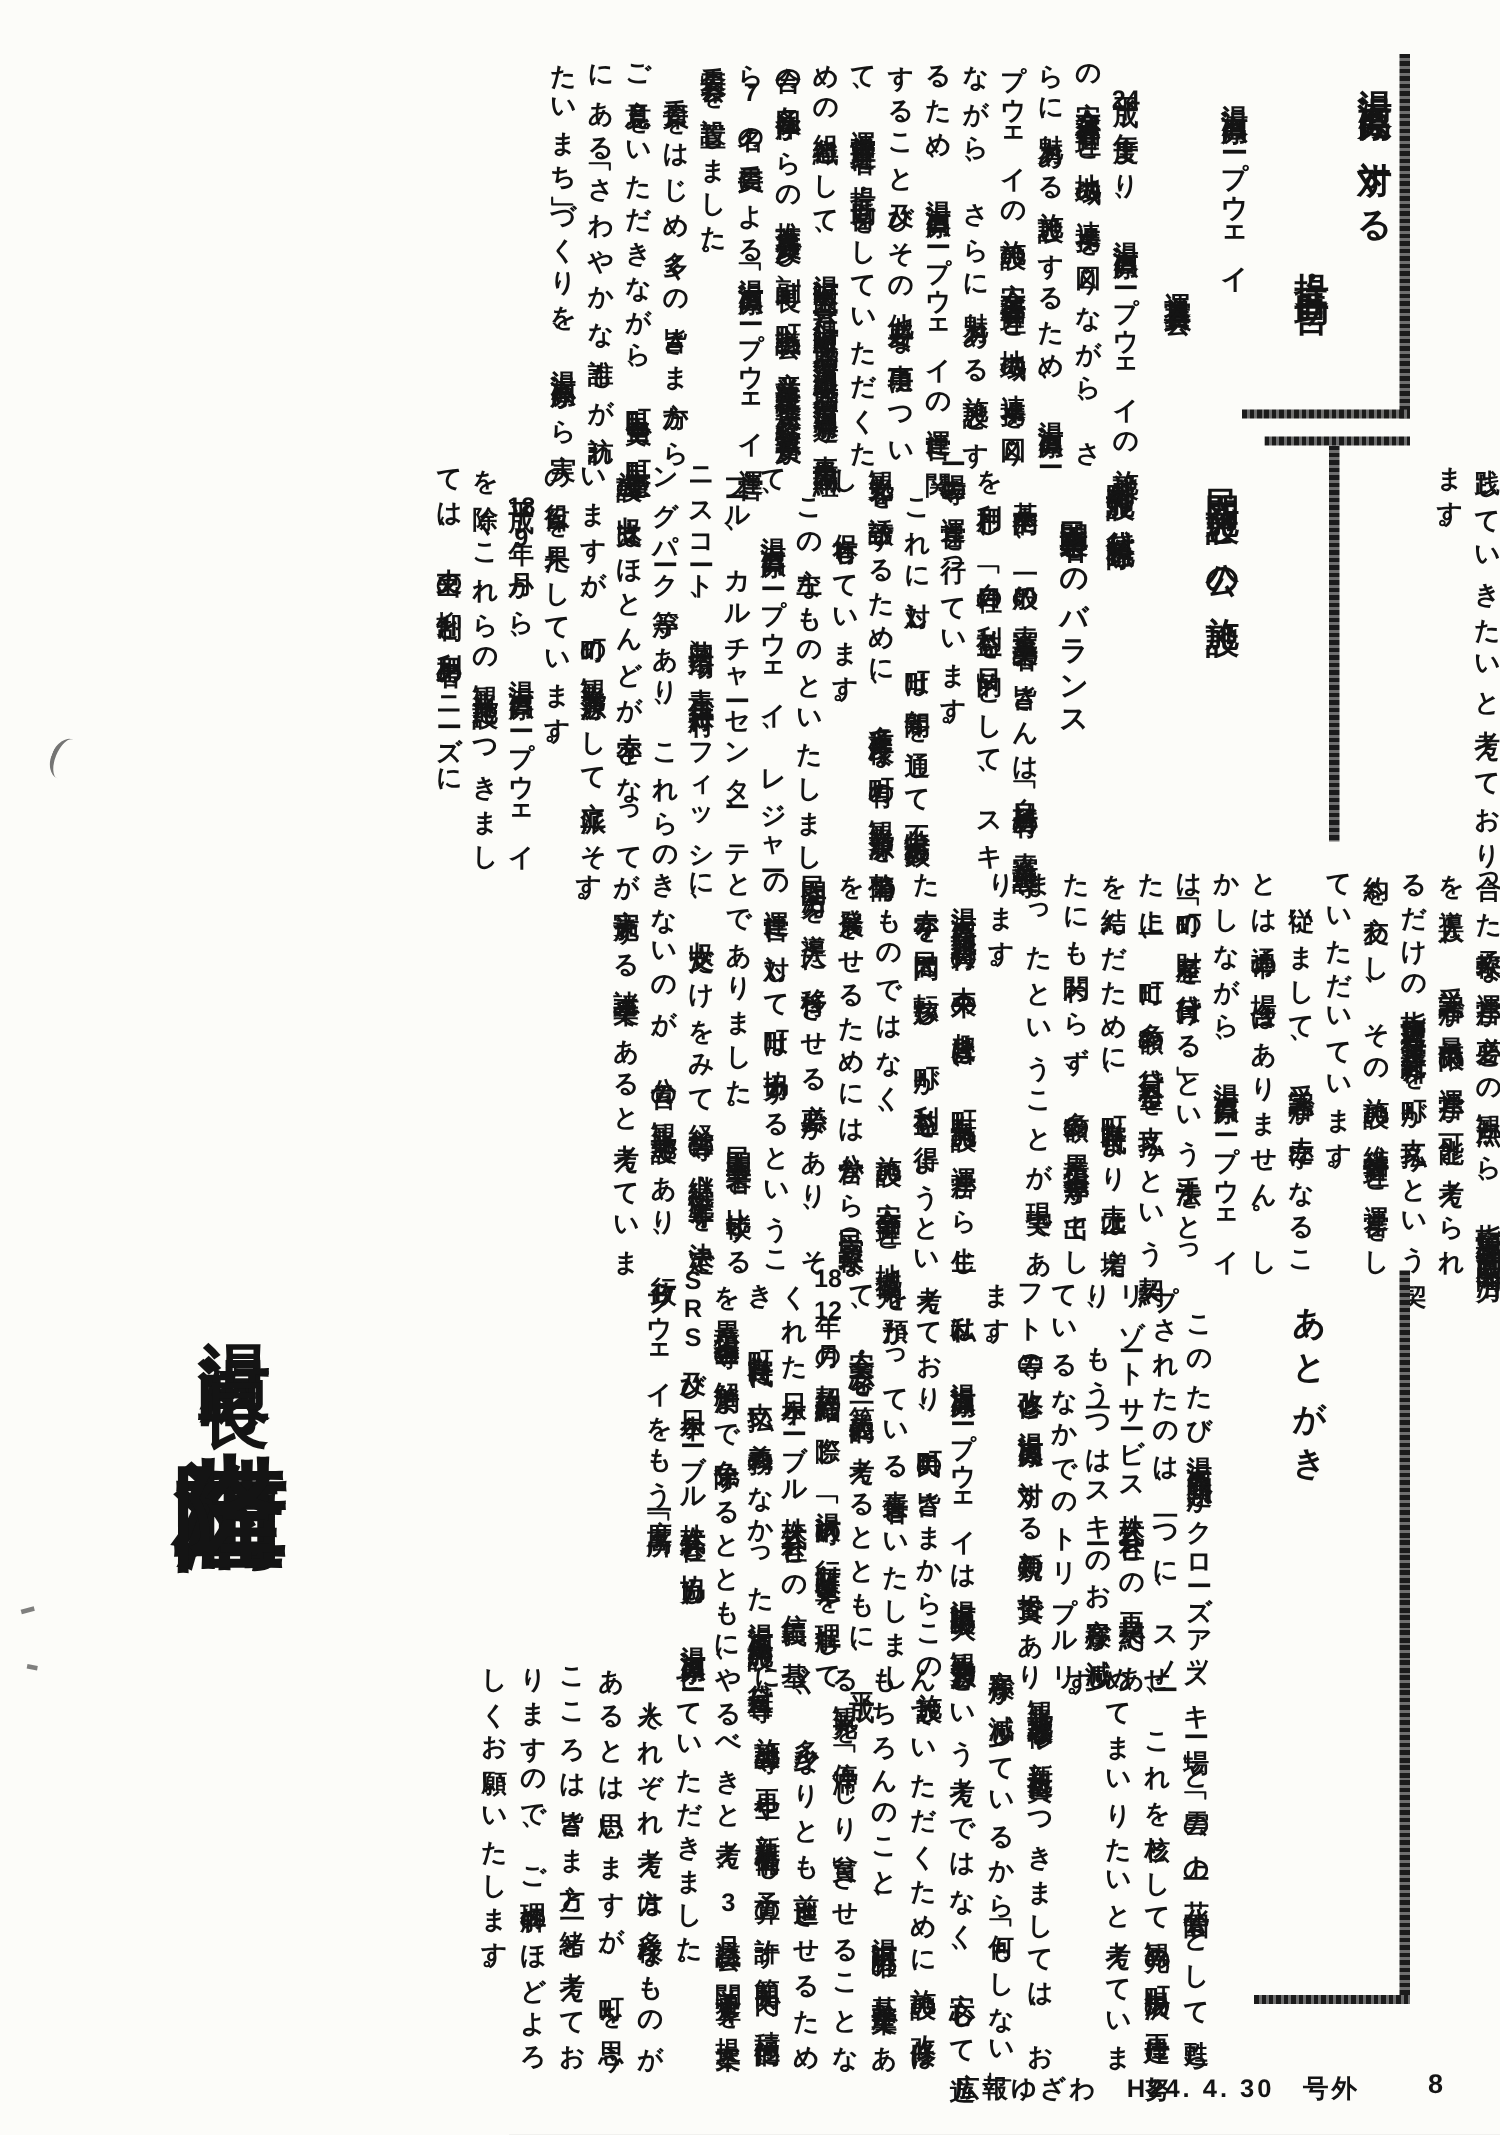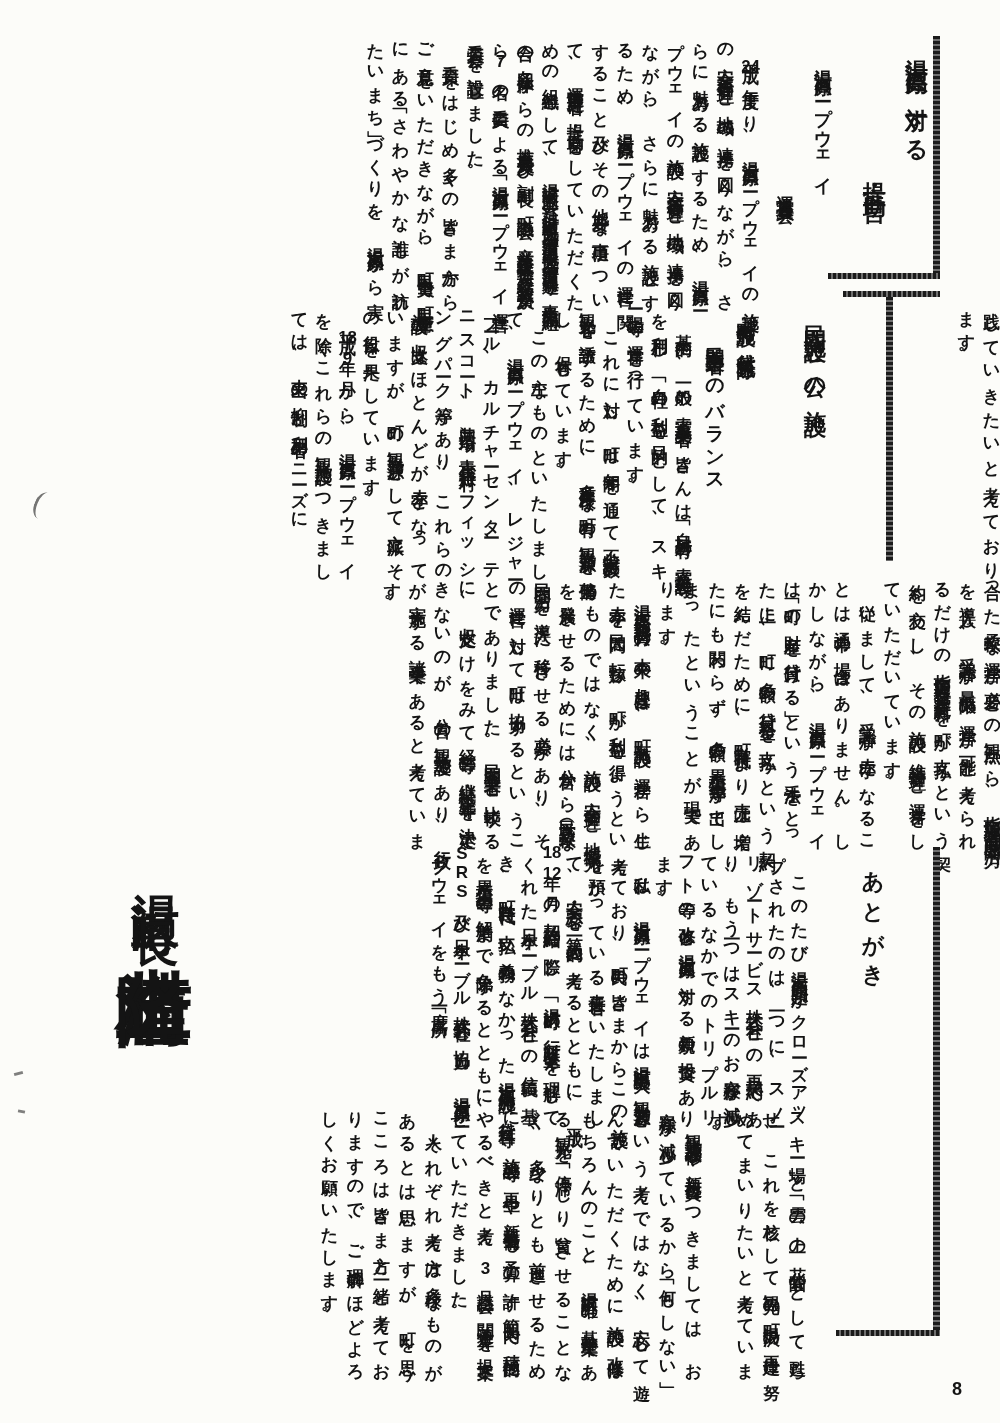--- a/index.html
+++ b/index.html
@@ -127,19 +127,20 @@
 
   <div class="abs vtext body-text" id="body-e">スキー場」と「雲の上の花公園」として甦らせ、これを核として観光の町湯沢の再建に努めてまいりたいと考えています。
 　観光施設改修や新規投資につきましては、お客様が減少しているから「何もしない」という考えではなく、安心して遊んでいただくために施設の改修はもちろんのこと、湯沢町唯一の基幹産業である観光を「停滞・じり貧」させることなく、多少なりとも前進させるために、施設等の再生や新規整備も予算の許す範囲内で積極的にやるべきと考え、<span class="tcy">3</span>月議会に関連予算を提案させていただきました。
 　人それぞれ考え方は多様なものがあるとは思いますが、町を思うこころは皆さま方と一緒と考えておりますので、ご理解のほどよろしくお願いいたします。</div>
 
   <div class="abs vtext" id="signature">
     <span class="sig-title">湯沢町長</span>
     <span class="sig-name">上村清隆</span>
   </div>
 
+  <div class="abs" id="footer-pub">広報ゆざわ　H24. 4. 30　号外</div>
   <div class="abs" id="footer-page">8</div>
 
   <div class="abs mark" id="mark-1"></div>
   <div class="abs mark" id="mark-2"></div>
   <div class="abs mark" id="mark-3"></div>
 
 </div>
 
 </body></html>

